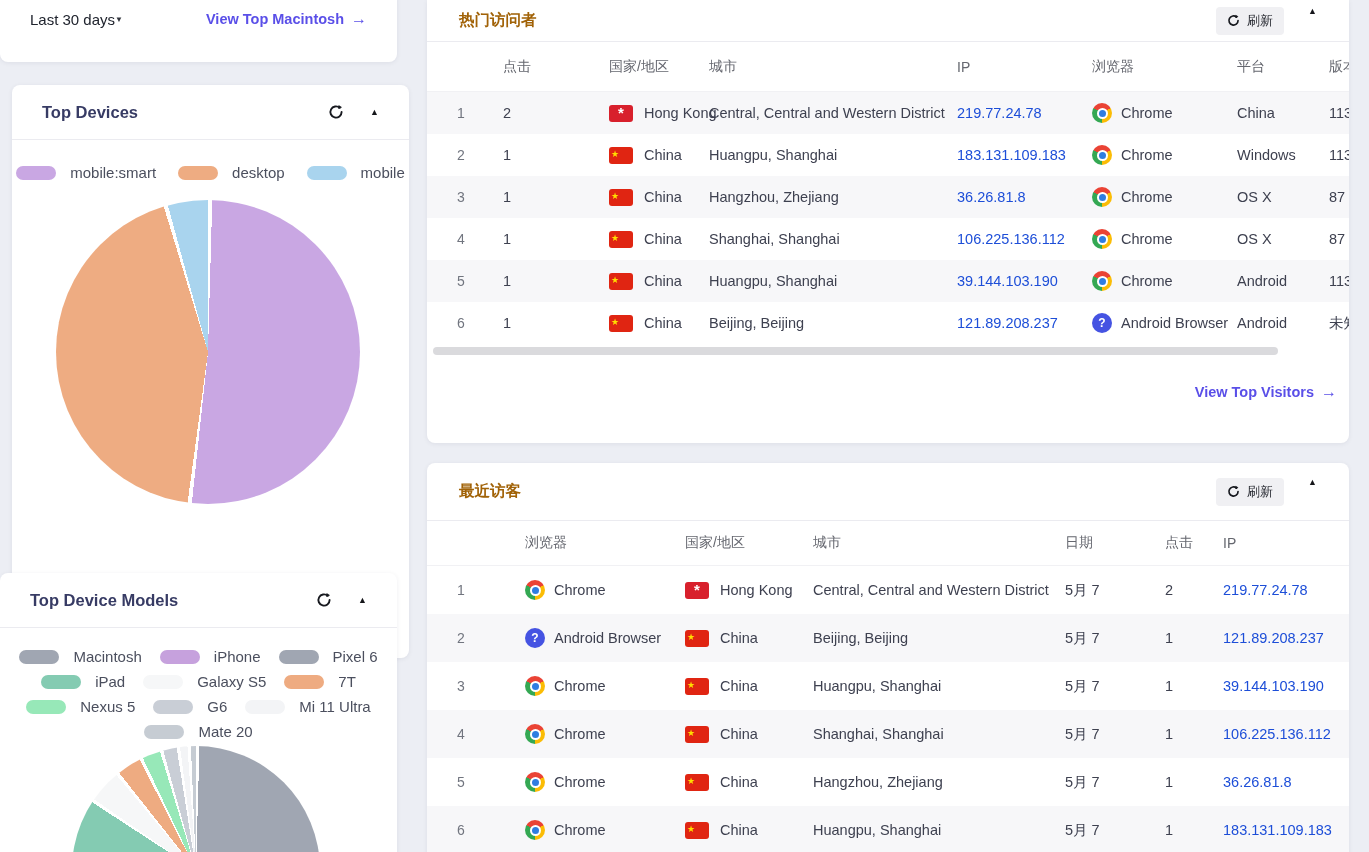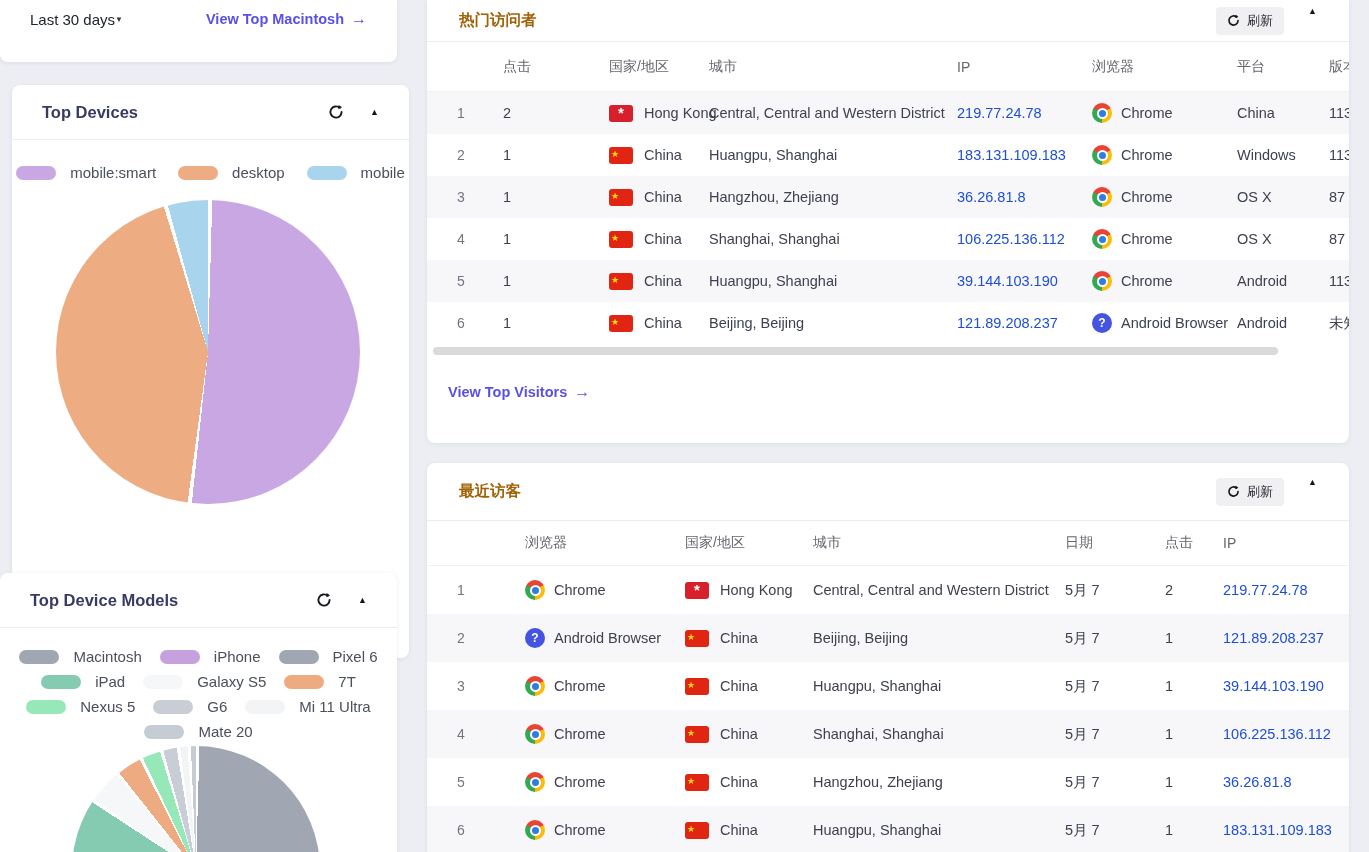--- a/index.html
+++ b/index.html
@@ -70,21 +70,21 @@
 
   .chrome-icon{width:20px;height:20px;border-radius:50%;position:relative;margin-right:9px;flex:none;
     background:conic-gradient(from 60deg,#fbbc05 0 120deg,#34a853 120deg 240deg,#ea4335 240deg 360deg)}
   .chrome-icon::before{content:"";position:absolute;inset:4.5px;background:#fff;border-radius:50%}
   .chrome-icon::after{content:"";position:absolute;inset:6.5px;background:#2f7de1;border-radius:50%}
   .androidb-icon{width:20px;height:20px;border-radius:50%;background:#4553e2;color:#fff;font-size:12px;font-weight:700;display:flex;align-items:center;justify-content:center;margin-right:9px;flex:none}
 
   .hscroll{position:relative;margin:3px 0 0 4px;width:912px;height:8px}
   .hscroll .thumb{position:absolute;left:2px;top:0;width:845px;height:8px;border-radius:4px;background:#dadadd;cursor:pointer}
 
-  .t1-footer{display:flex;justify-content:flex-start;padding:28px 21px 0}
+  .t1-footer{display:flex;justify-content:flex-end;padding:28px 12px 0}
 </style>
 </head>
 <body>
 
 <div class="card" id="filter-card">
   <div class="range-picker">
     <span>Last 30 days</span>
     <span class="caret-down">▼</span>
   </div>
   <div class="view-link">

